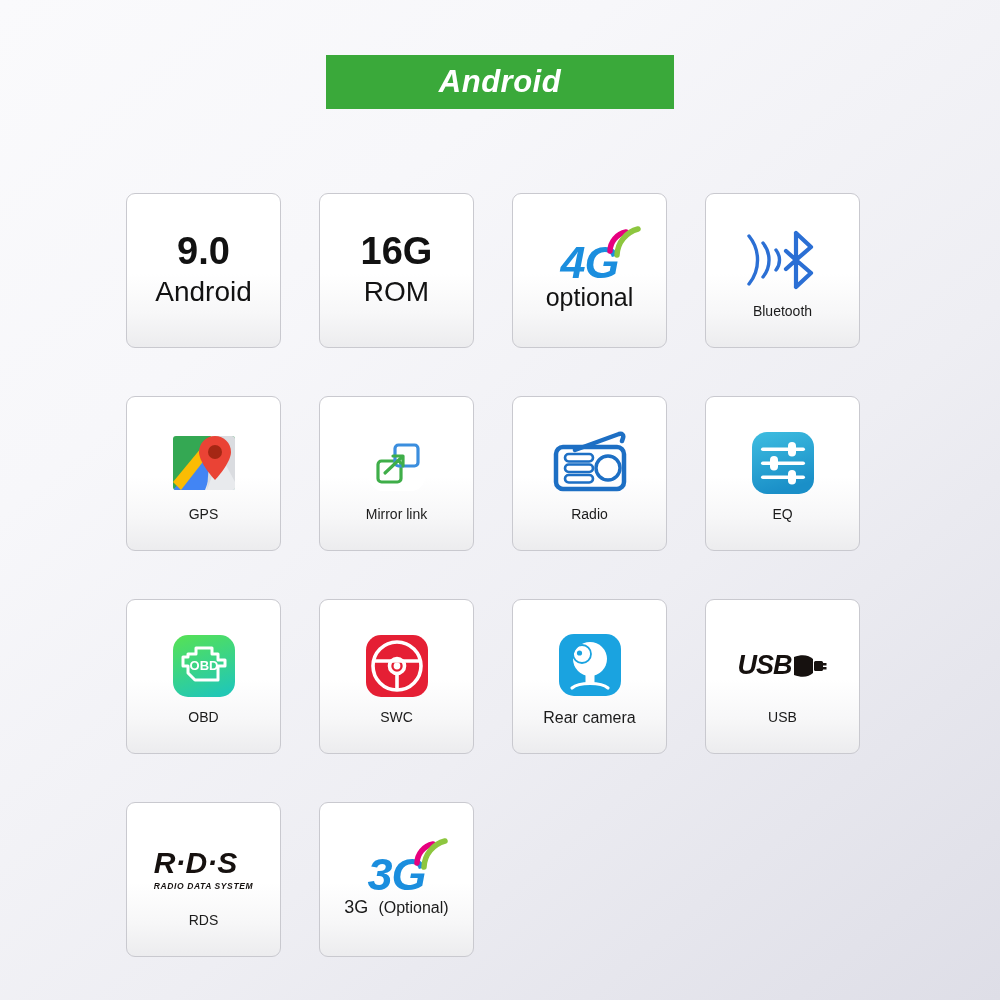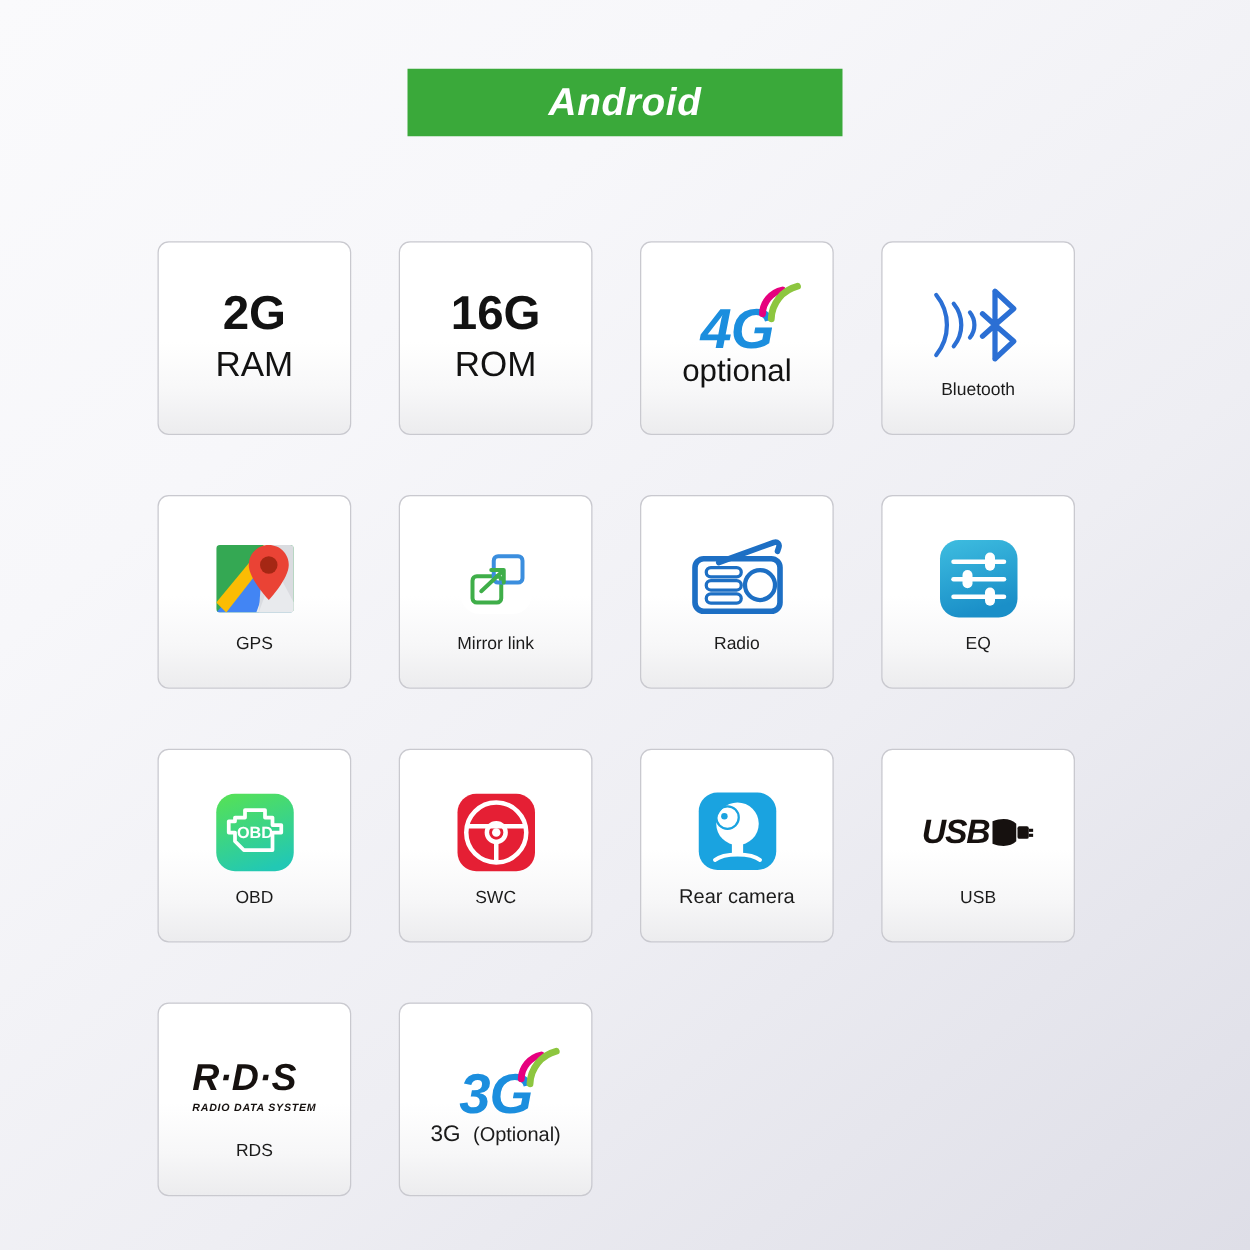--- a/index.html
+++ b/index.html
@@ -161,25 +161,25 @@
 <body>
 
 <div class="banner-wrap">
   <div class="banner">
     <span class="banner-title">Android</span>
   </div>
 </div>
 
 <div class="grid">
 
-
-  <div class="card">
-    <div class="spec-big">2G</div>
-    <div class="spec-sub">RAM</div>
-  </div>
+  <div class="card">
+    <div class="spec-big">9.0</div>
+    <div class="spec-sub">Android</div>
+  </div>
+
 
   <div class="card">
     <div class="spec-big">16G</div>
     <div class="spec-sub">ROM</div>
   </div>
 
   <div class="card">
     <div class="gen-logo">
       <span class="gen-text">4G</span>
       <svg class="gen-arcs" width="40" height="36" viewBox="0 0 40 36">

